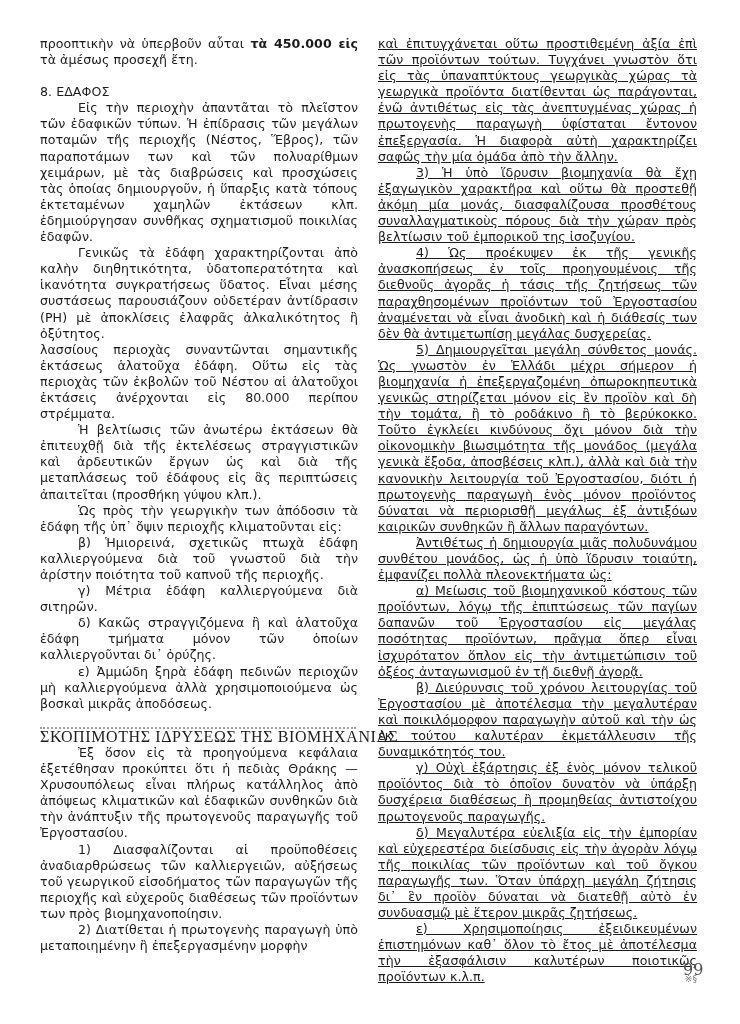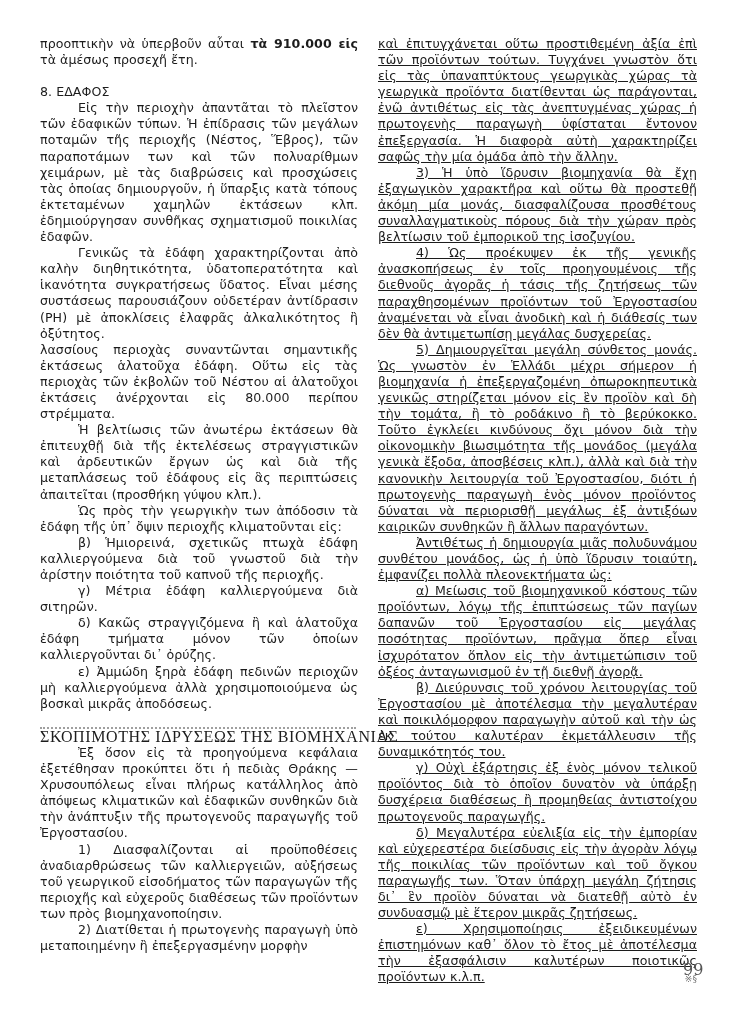--- a/index.html
+++ b/index.html
@@ -37,21 +37,21 @@
     font-family: "DejaVu Serif", serif; font-size: 16px; color: #555;
   }
 </style>
 </head>
 <body>
 
 <div class="page">
 
   <div class="col left">
     <p>
-      <span>προοπτικὴν νὰ ὑπερβοῦν αὗται </span><b>τὰ 910.000 εἰς</b><span> τὰ ἀμέσως προσεχῆ ἔτη.</span>
+      <span>προοπτικὴν νὰ ὑπερβοῦν αὗται </span><b>τὰ 450.000 εἰς</b><span> τὰ ἀμέσως προσεχῆ ἔτη.</span>
     </p>
     <div class="gap-md"></div>
     <p class="heading">8. ΕΔΑΦΟΣ</p>
     <p class="indent">Εἰς τὴν περιοχὴν ἀπαντᾶται τὸ πλεῖστον τῶν ἐδαφικῶν τύπων. Ἡ ἐπίδρασις τῶν μεγάλων ποταμῶν τῆς περιοχῆς (Νέστος, Ἕβρος), τῶν παραποτάμων των καὶ τῶν πολυαρίθμων χειμάρων, μὲ τὰς διαβρώσεις καὶ προσχώσεις τὰς ὁποίας δημιουργοῦν, ἡ ὕπαρξις κατὰ τόπους ἐκτεταμένων χαμηλῶν ἐκτάσεων κλπ. ἐδημιούργησαν συνθῆκας σχηματισμοῦ ποικιλίας ἐδαφῶν.</p>
     <p class="indent">Γενικῶς τὰ ἐδάφη χαρακτηρίζονται ἀπὸ καλὴν διηθητικότητα, ὑδατοπερατότητα καὶ ἱκανότητα συγκρατήσεως ὕδατος. Εἶναι μέσης συστάσεως παρουσιάζουν οὐδετέραν ἀντίδρασιν (PH) μὲ ἀποκλίσεις ἐλαφρᾶς ἀλκαλικότητος ἢ ὀξύτητος.</p>
     <p>λασσίους περιοχὰς συναντῶνται σημαντικῆς ἐκτάσεως ἁλατοῦχα ἐδάφη. Οὕτω εἰς τὰς περιοχὰς τῶν ἐκβολῶν τοῦ Νέστου αἱ ἁλατοῦχοι ἐκτάσεις ἀνέρχονται εἰς 80.000 περίπου στρέμματα.</p>
     <p class="indent">Ἡ βελτίωσις τῶν ἀνωτέρω ἐκτάσεων θὰ ἐπιτευχθῇ διὰ τῆς ἐκτελέσεως στραγγιστικῶν καὶ ἀρδευτικῶν ἔργων ὡς καὶ διὰ τῆς μεταπλάσεως τοῦ ἐδάφους εἰς ἃς περιπτώσεις ἀπαιτεῖται (προσθήκη γύψου κλπ.).</p>
     <p class="indent">Ὡς πρὸς τὴν γεωργικὴν των ἀπόδοσιν τὰ ἐδάφη τῆς ὑπ᾽ ὄψιν περιοχῆς κλιματοῦνται εἰς:</p>
     <p class="indent">β) Ἡμιορεινά, σχετικῶς πτωχὰ ἐδάφη καλλιεργούμενα διὰ τοῦ γνωστοῦ διὰ τὴν ἀρίστην ποιότητα τοῦ καπνοῦ τῆς περιοχῆς.</p>
     <p class="indent">γ) Μέτρια ἐδάφη καλλιεργούμενα διὰ σιτηρῶν.</p>

